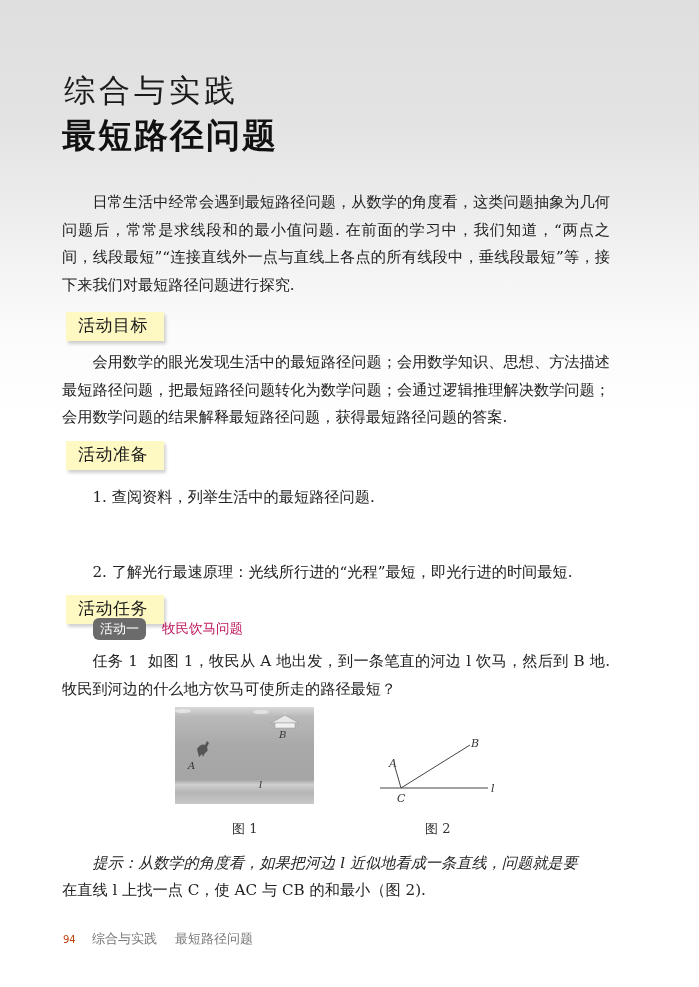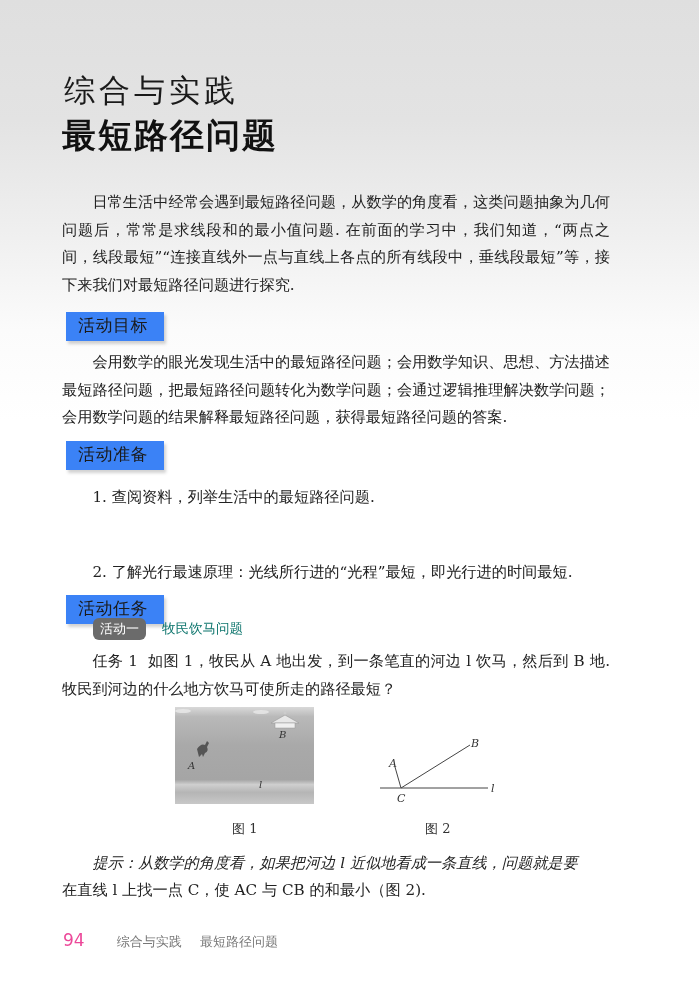--- a/index.html
+++ b/index.html
@@ -22,51 +22,51 @@
     font-size: 34px; letter-spacing: 2px; color: #111;
   }
   .para {
     position: absolute; left: 62px; width: 548px;
     font-size: 15.2px; line-height: 27.5px; color: #222;
     text-align: justify; text-indent: 2em;
   }
   .para.noindent { text-indent: 0; }
   .section-tag {
     position: absolute; left: 66px;
-    background: #3b82f6;
+    background: #fef9c3;
     box-shadow: 2px 3px 3px rgba(0,0,0,0.18);
     padding: 2px 16px 4px 12px;
     font-family: "DejaVu Sans", sans-serif;
     font-size: 17px; color: #1a1a1a; letter-spacing: 0.5px;
   }
   .activity-row { position: absolute; left: 93px; top: 618px; display: flex; align-items: center; }
   .activity-badge {
     background: #6b6b6b; color: #fff; border-radius: 6px;
     font-family: Liberation Mono, monospace; font-size: 13px;
     padding: 2px 7px;
   }
   .activity-name {
     margin-left: 16px; font-family: "DejaVu Sans", sans-serif;
-    font-size: 13.5px; color: #0f766e;
+    font-size: 13.5px; color: #be185d;
   }
   .fig1 {
     position: absolute; left: 175px; top: 707px; width: 139px; height: 97px;
     background: linear-gradient(to bottom, #d9d9d9 0%, #b9b9b9 10%, #a9a9a9 40%, #a5a5a5 75%, #cfcfcf 80%, #b5b5b5 88%, #c8c8c8 100%);
     overflow: hidden;
   }
   .fig-caption {
     position: absolute; top: 820px; font-size: 13px; color: #333;
   }
   .fig2 { position: absolute; left: 370px; top: 725px; width: 140px; height: 80px; }
   .footer {
     position: absolute; left: 63px; top: 930px;
     font-size: 13px; color: #777;
   }
   .footer .pg {
-    font-family: "DejaVu Sans", sans-serif; color: #ec4899; font-size: 17px; margin-right: 28px;
+    font-family: "DejaVu Sans", sans-serif; color: #c2410c; font-size: 10px; margin-right: 12px;
   }
   .footer .sep { margin-left: 14px; }
 </style>
 </head>
 <body>
 
 <div class="page">
 
   <div class="title-sub">综合与实践</div>
   <div class="title-main">最短路径问题</div>

